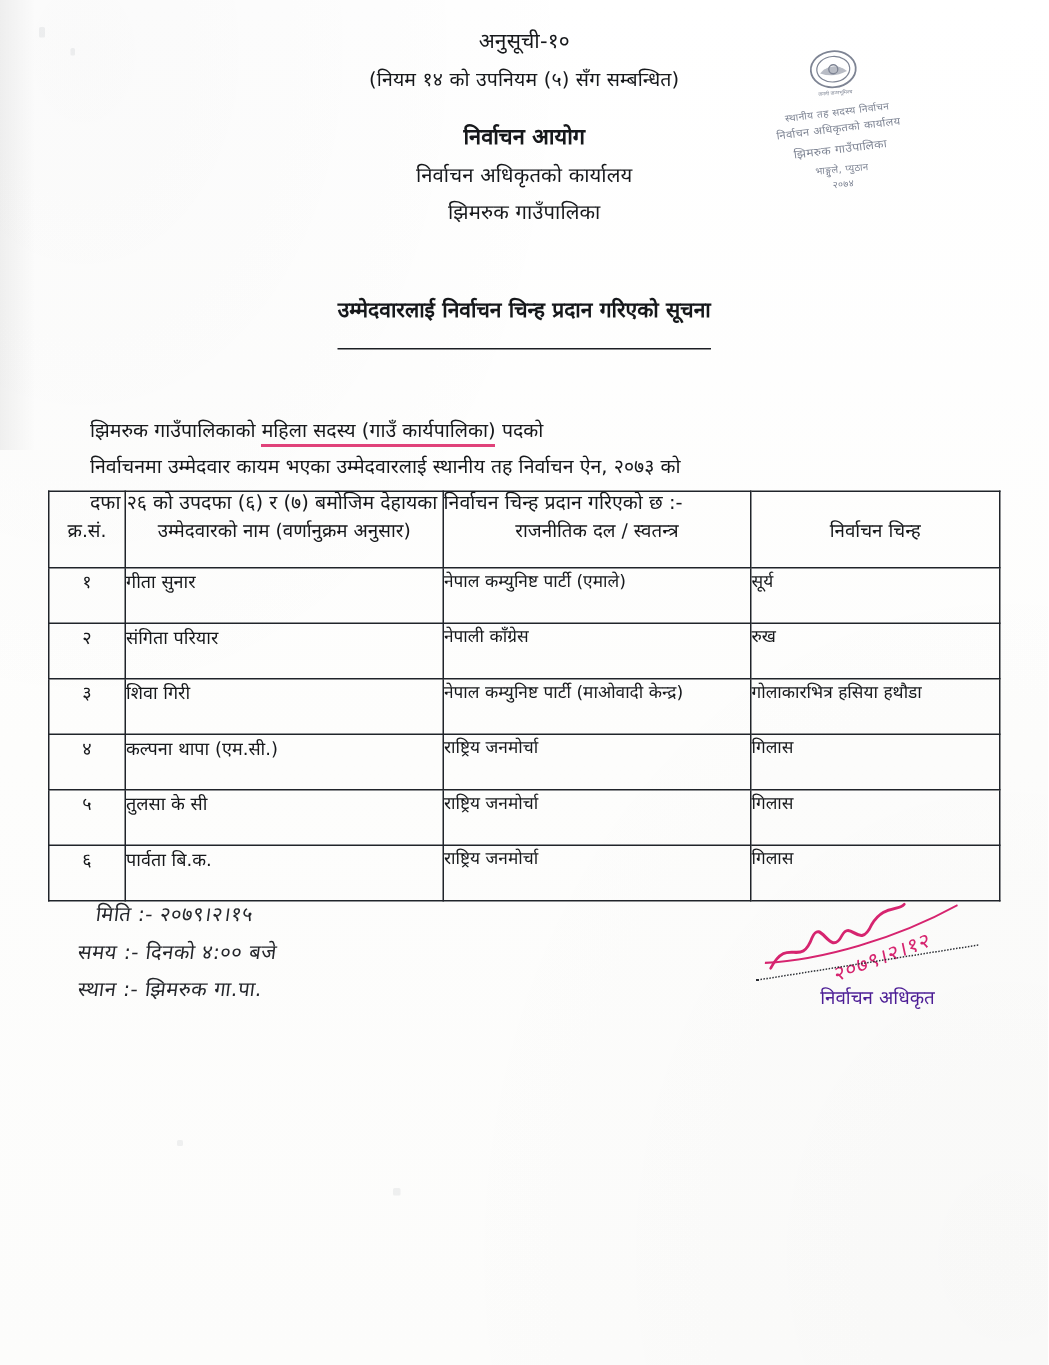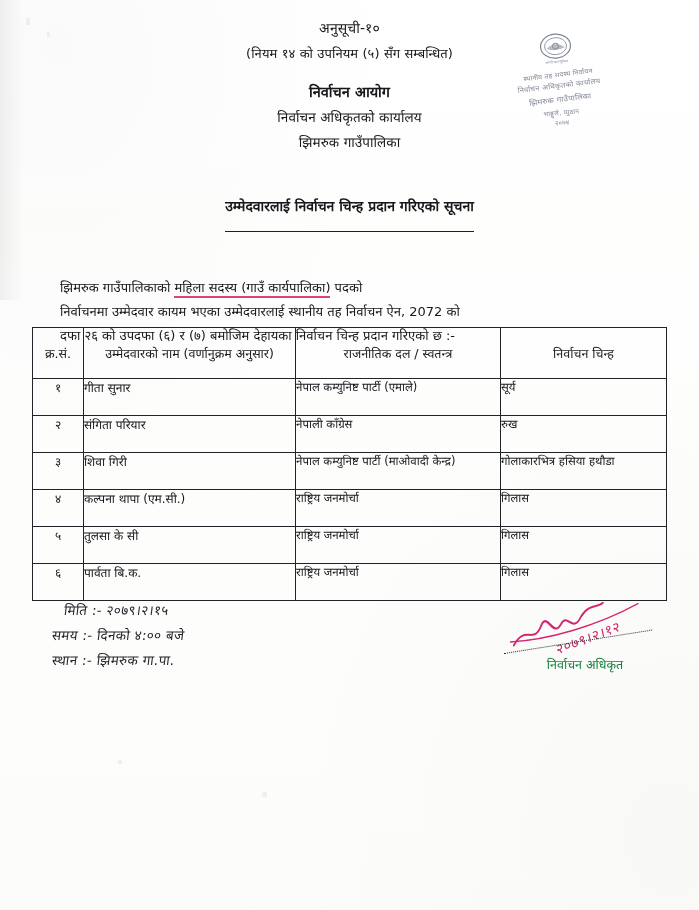--- a/index.html
+++ b/index.html
@@ -229,21 +229,21 @@
   .sig-rule {
     position: absolute;
     left: 8px;
     top: 36px;
     width: 150px;
     border-top: 1.5px dotted #2b2e34;
   }
   .sig-label {
     margin-top: 8px;
     font-size: 12.5px;
-    color: #15803d;
+    color: #4c1d95;
   }
 
   
   .speck {
     position: absolute;
     background: rgba(120,124,133,0.10);
     border-radius: 1px;
     pointer-events: none;
   }
 </style>
@@ -285,21 +285,21 @@
   </div>
 
   <div class="notice-title">
     <span>उम्मेदवारलाई निर्वाचन चिन्ह प्रदान गरिएको सूचना</span>
   </div>
 
   <div class="body-para">
     <div>
       <span>झिमरुक गाउँपालिकाको </span><span class="hl-underline">महिला सदस्य (गाउँ कार्यपालिका)</span><span> पदको</span>
     </div>
-    <div>निर्वाचनमा उम्मेदवार कायम भएका उम्मेदवारलाई स्थानीय तह निर्वाचन ऐन, 2072 को</div>
+    <div>निर्वाचनमा उम्मेदवार कायम भएका उम्मेदवारलाई स्थानीय तह निर्वाचन ऐन, २०७३ को</div>
     <div>दफा २६ को उपदफा (६) र (७) बमोजिम देहायका निर्वाचन चिन्ह प्रदान गरिएको छ :-</div>
   </div>
 
   <div class="tbl-wrap">
     <table class="cand">
       <colgroup>
         <col class="col-sn">
           <col class="col-name">
           <col class="col-party">
           <col class="col-sym">

